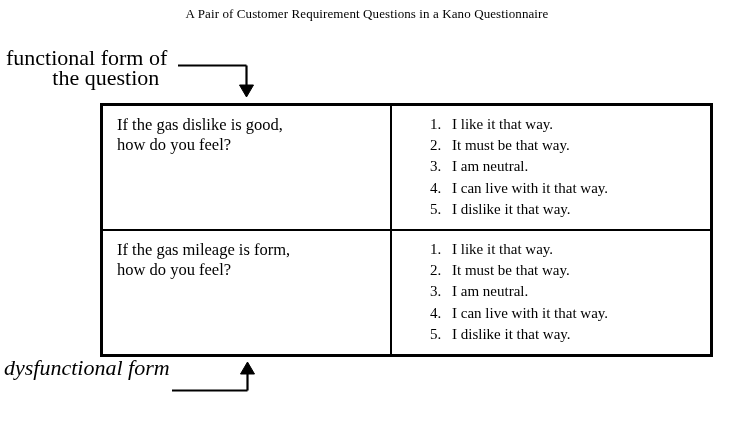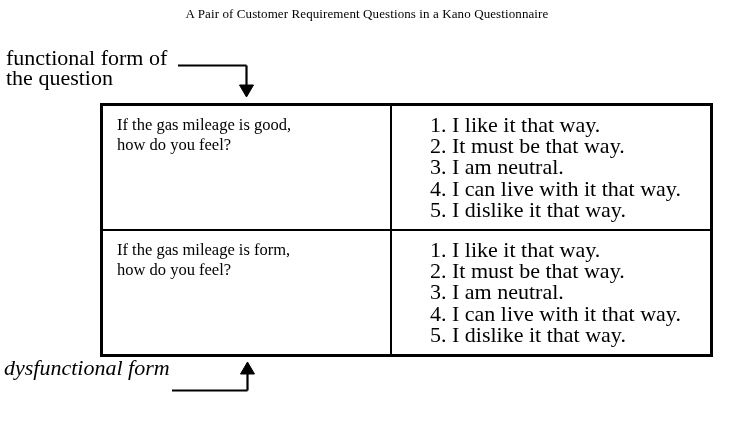--- a/index.html
+++ b/index.html
@@ -40,21 +40,21 @@
     line-height: 20px;
     white-space: nowrap;
   }
   #functional-label {
     left: 6px;
     top: 48px;
     text-align: left;
   }
   #functional-label .line2 {
     display: block;
-    text-align: left;
+    text-align: right;
     padding-right: 8px;
   }
   #dysfunctional-label {
     left: 4px;
     top: 358px;
     text-align: left;
     font-style: italic;
   }
   #dysfunctional-label .line2 {
     display: block;
@@ -103,21 +103,21 @@
     border-right: 2px solid #000000;
   }
   .question-text {
     font-size: 16.5px;
     line-height: 19.5px;
     padding: 9px 0 0 14px;
     white-space: pre-line;
   }
   .answers {
     padding: 8px 0 0 38px;
-    font-size: 22px;
+    font-size: 15px;
     line-height: 21.2px;
   }
   .answer-item {
     display: block;
     white-space: nowrap;
   }
   .answer-num {
     display: inline-block;
     width: 22px;
   }
@@ -153,21 +153,21 @@
         <polygon points="240.5,374 254.5,374 247.5,362"></polygon>
       </g>
     </g>
   </svg>
 
   <div id="question-table">
     <table>
       <tbody>
         <tr class="row-top">
           <td class="col-question">
-            <div class="question-text">If the gas mileage is good,
+            <div class="question-text">If the gas dislike is good,
 how do you feel?</div>
           </td>
           <td class="col-answers">
             <div class="answers">
               <span class="answer-item">
                 <span class="answer-num">1.</span><span>I like it that way.</span>
               </span>
               <span class="answer-item">
                 <span class="answer-num">2.</span><span>It must be that way.</span>
               </span>

